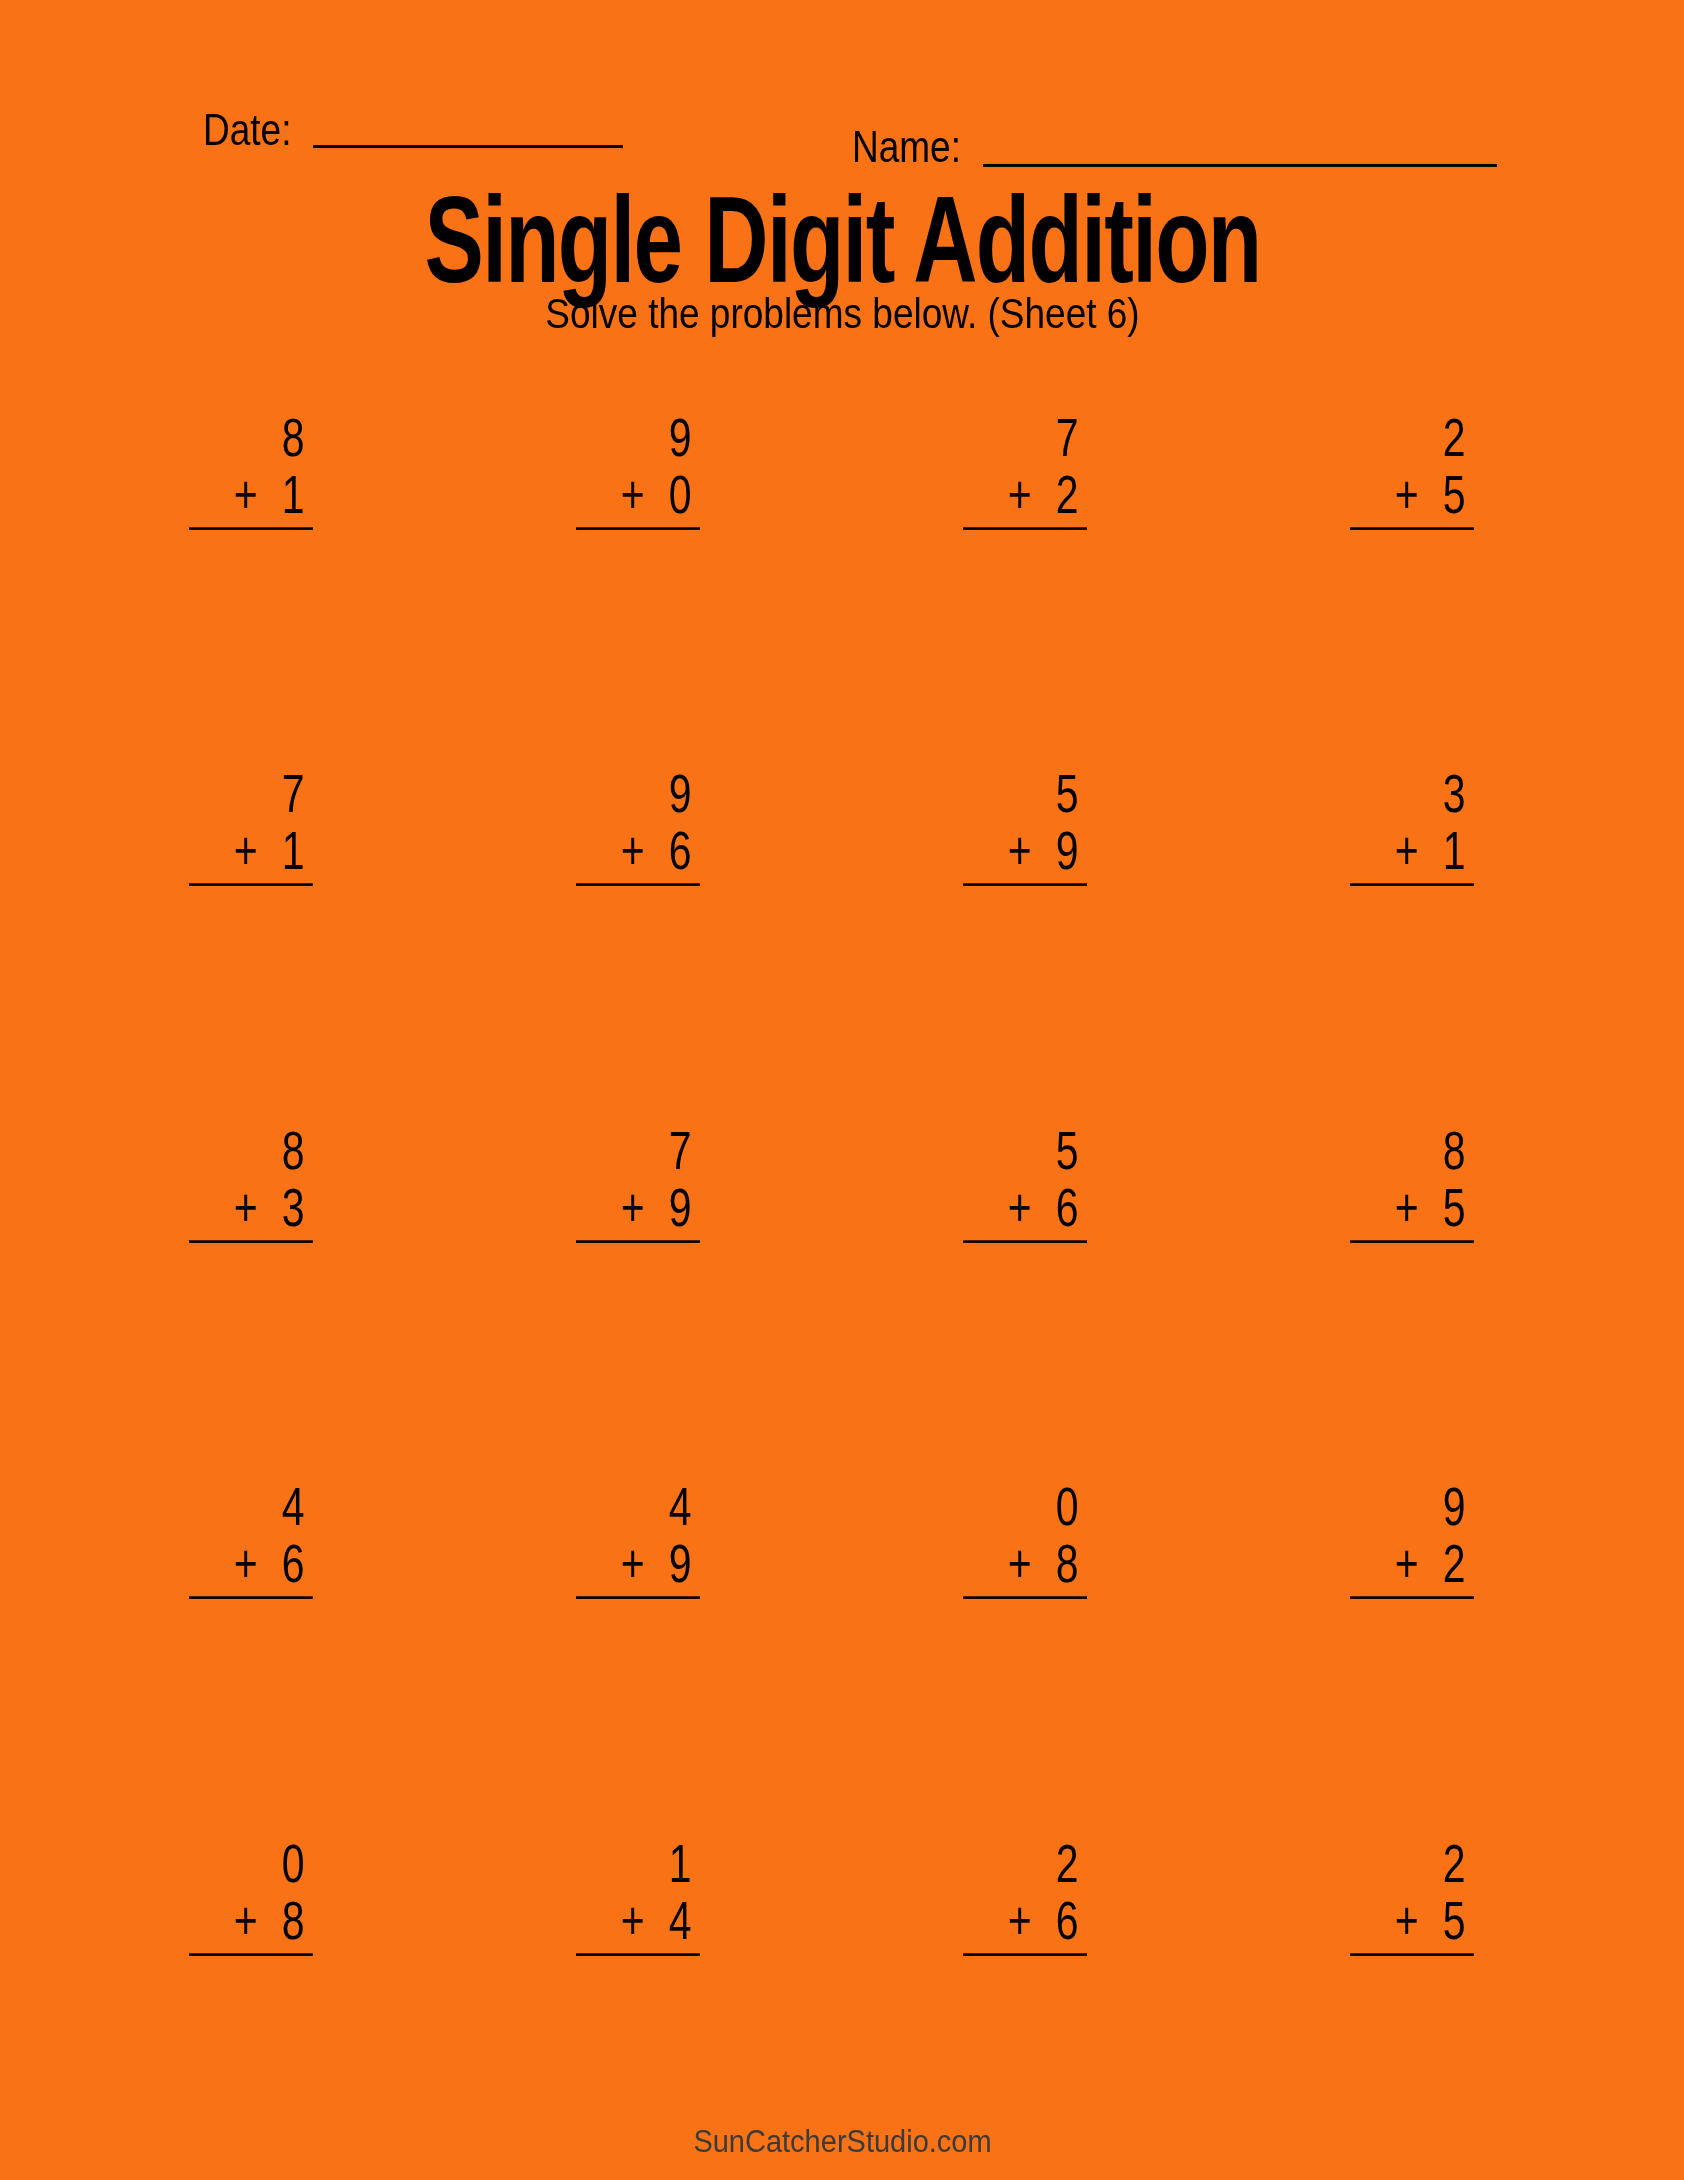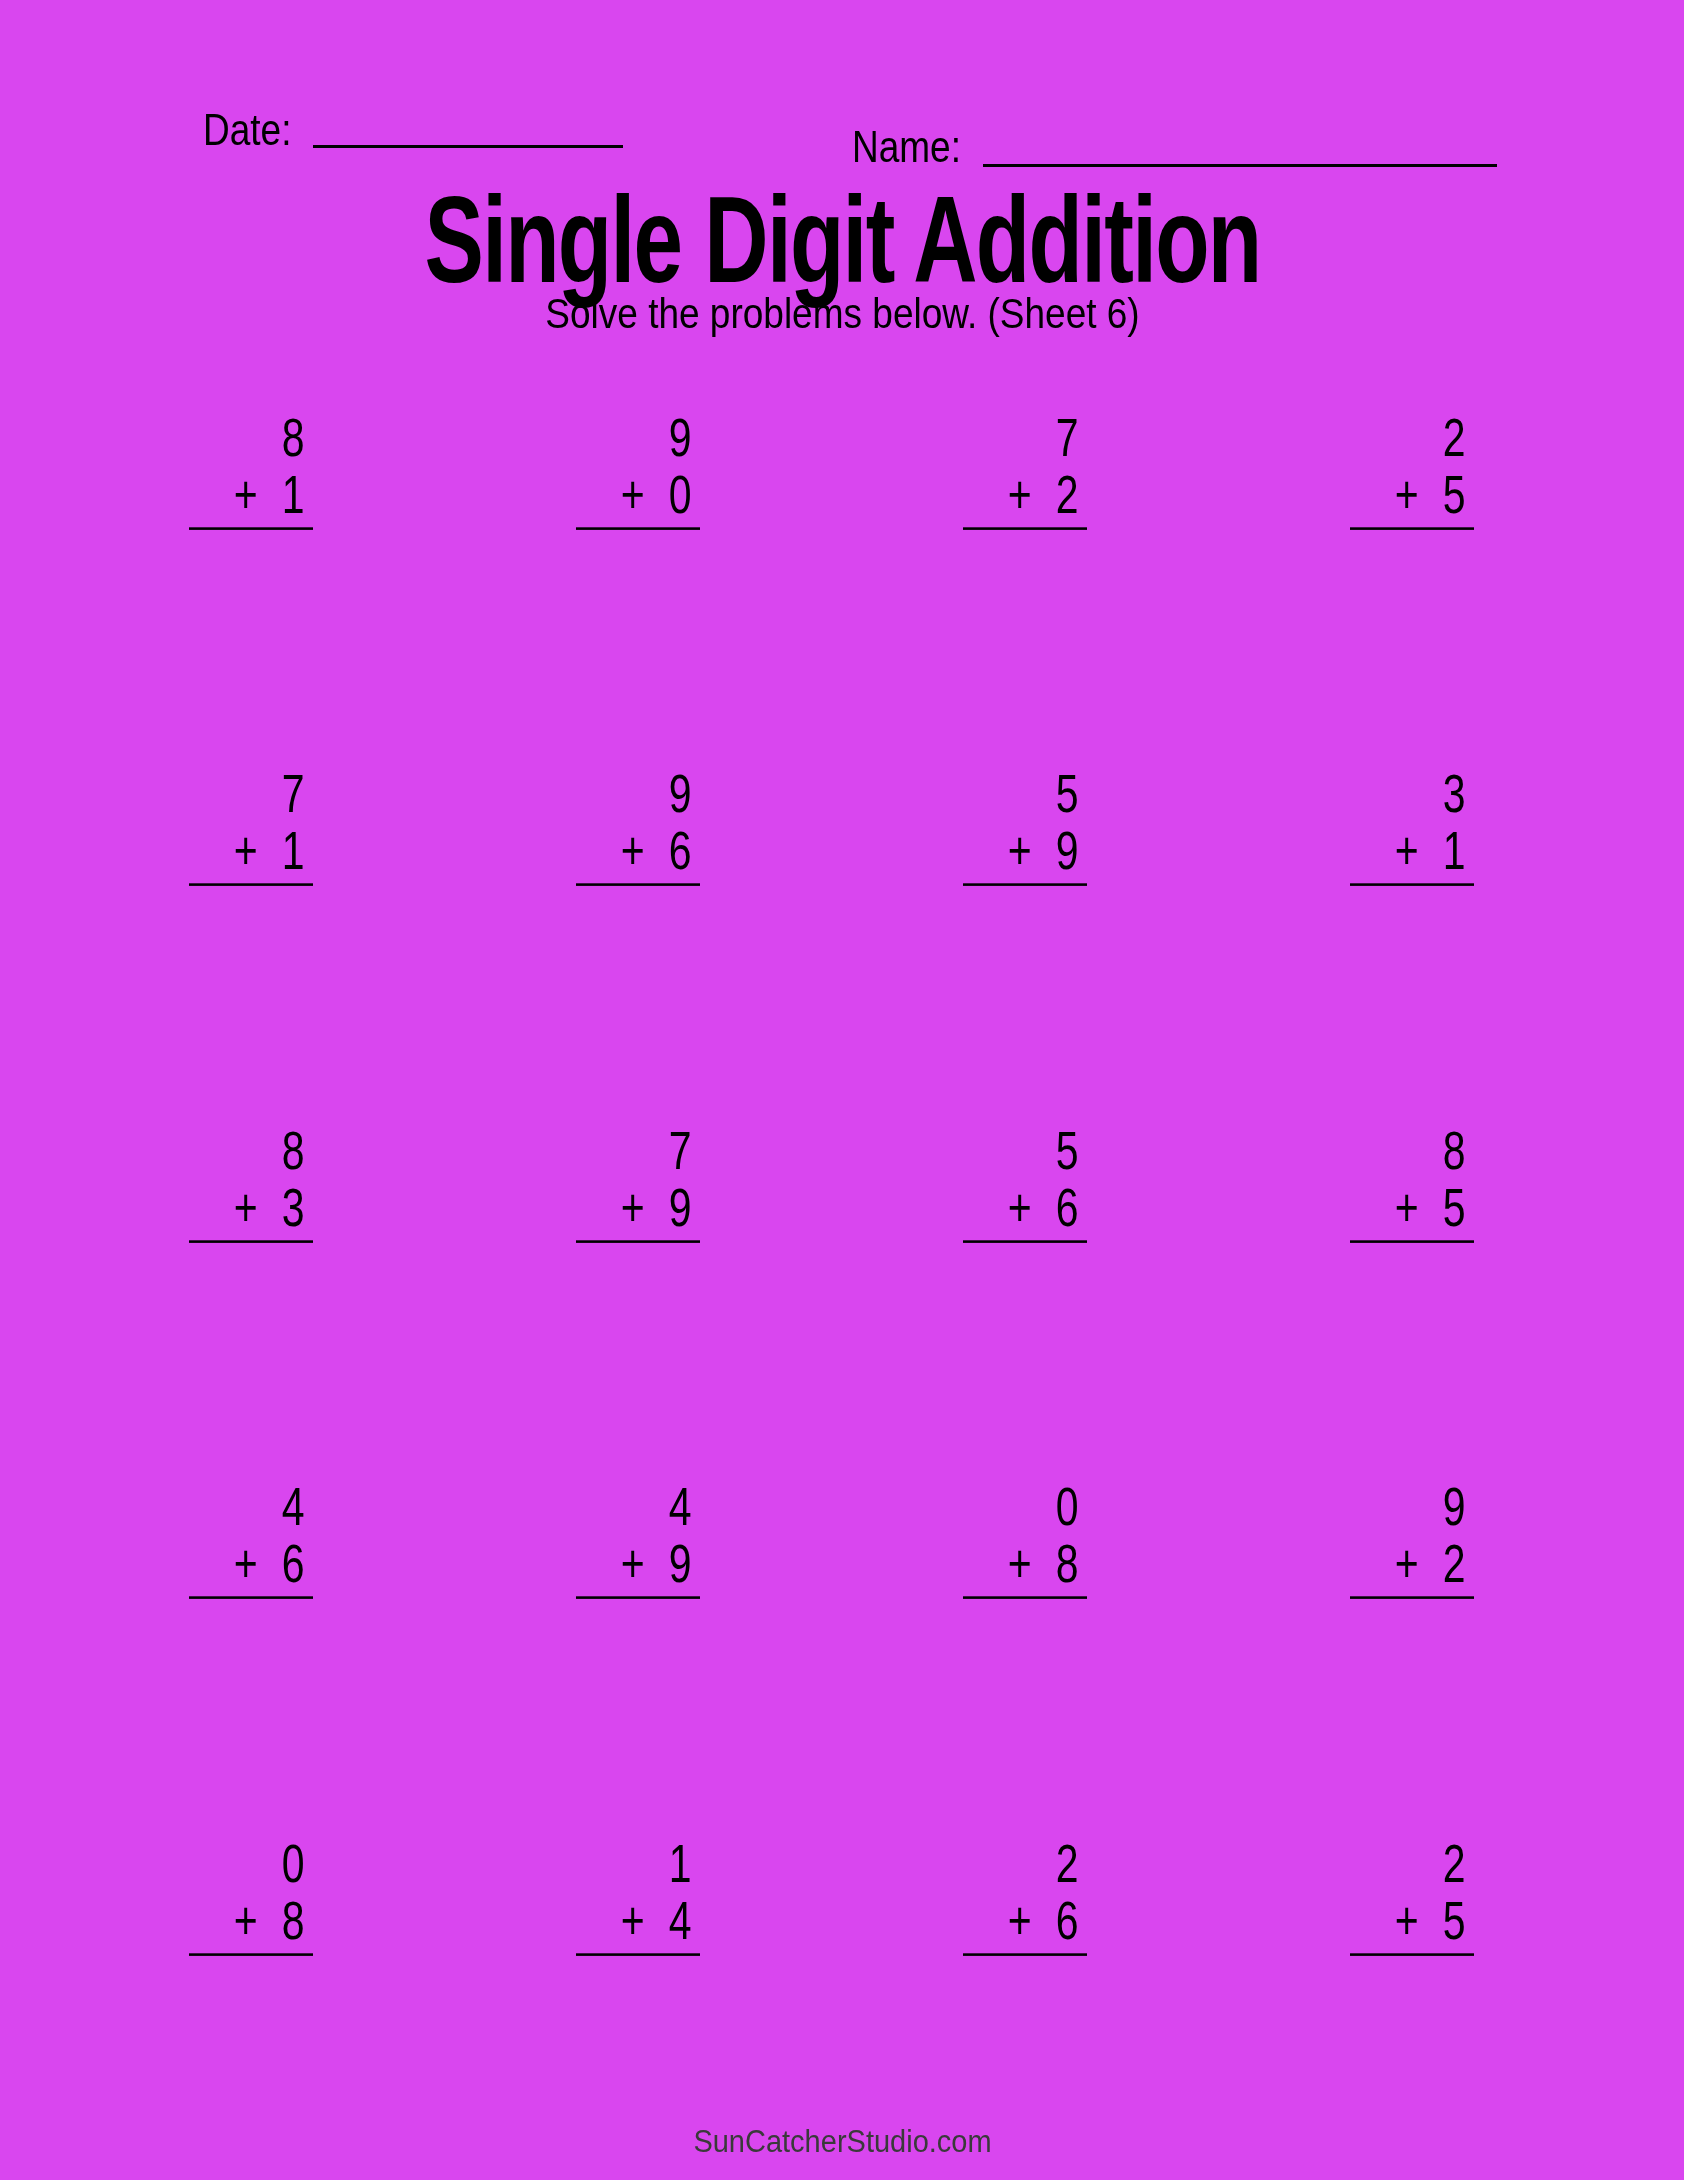--- a/index.html
+++ b/index.html
@@ -1,20 +1,20 @@
 <!DOCTYPE html>
 <html style="font-size:13.6px"><head>
 <meta charset="utf-8">
 <style>
   html, body { margin: 0; padding: 0; background: #ffffff; }
   #page {
     position: relative;
     width: 1685px;
     height: 2181px;
-    background: #d946ef;
+    background: #f97316;
     color: #000000;
     font-family: "Liberation Sans", "DejaVu Sans", sans-serif;
     overflow: hidden;
   }
 
   
   .hdr-label {
     position: absolute;
     font-size: 37px;
     line-height: 37px;

